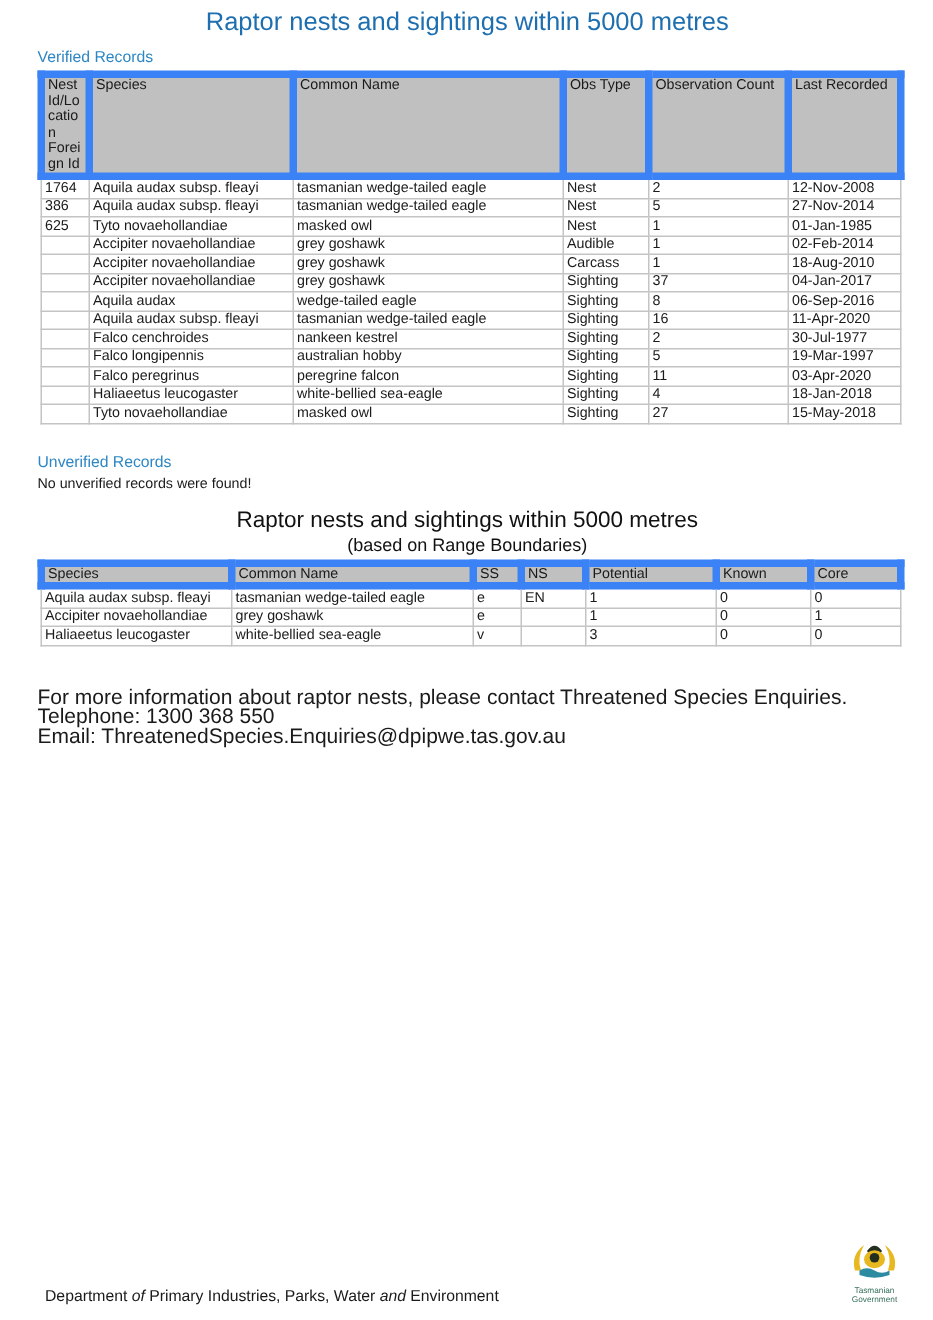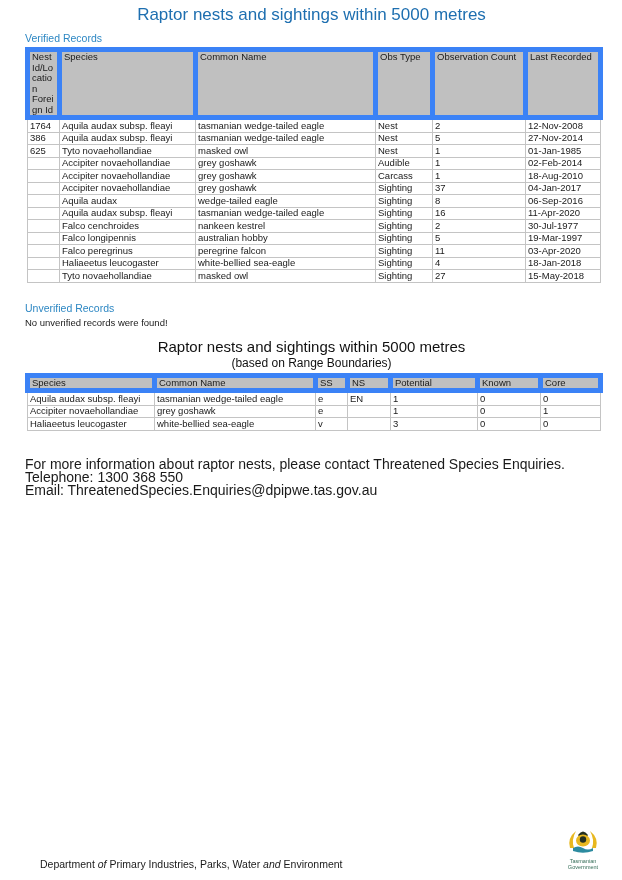--- a/index.html
+++ b/index.html
@@ -42,21 +42,21 @@
   }
   table.data-table td {
     border:1px solid #c4c4c4; padding:0.5px 2px; line-height:10.5px;
     vertical-align:top; white-space:nowrap; overflow:hidden; height:12px;
   }
   .range-table { margin-top:5px; }
 
   .contact-block { margin-top:27px; }
   .contact-line { font-size:14px; line-height:13px; }
 
-  .footer { position:absolute; left:10px; right:0; bottom:9px; }
+  .footer { position:absolute; left:0; right:0; bottom:9px; }
   .dept-line { margin-left:30px; font-size:10.5px; line-height:13px; }
   .page-line { text-align:center; font-size:10.5px; line-height:13px; margin-top:1px; }
   .gov-logo {
     position:absolute; right:16px; bottom:1px; width:46px; text-align:center;
   }
   .gov-logo-text { font-size:5.5px; line-height:6px; color:#356e58; }
 </style>
 </head>
 <body>
 

